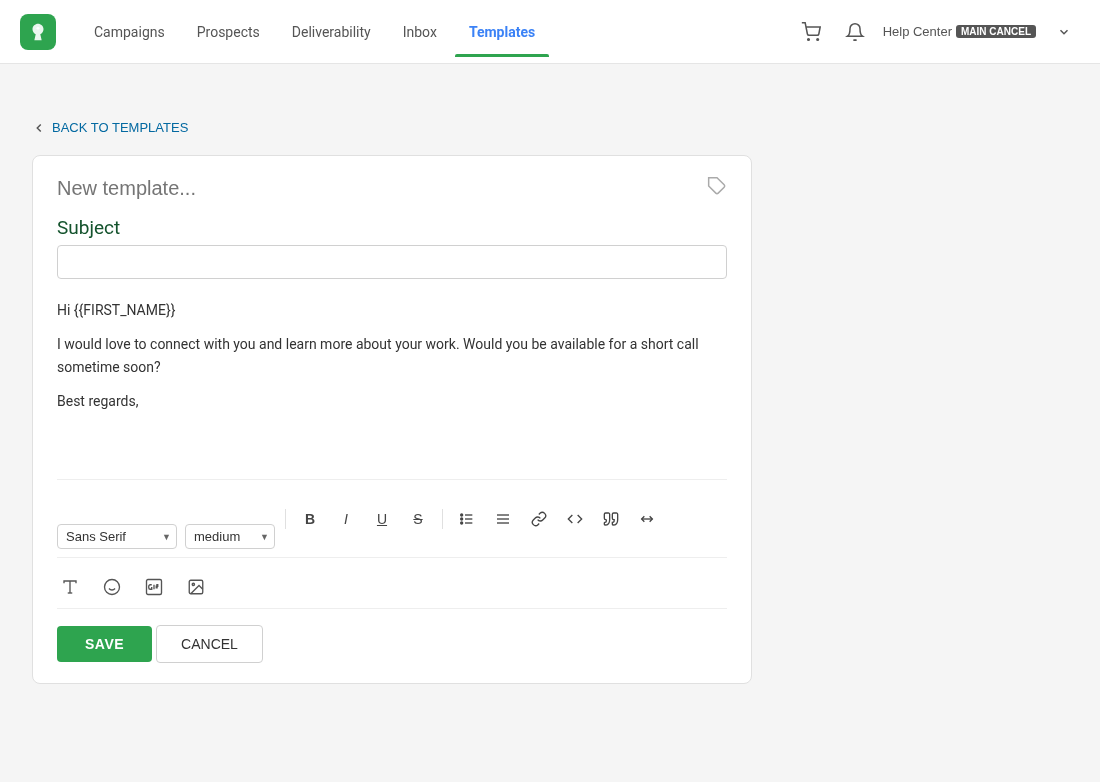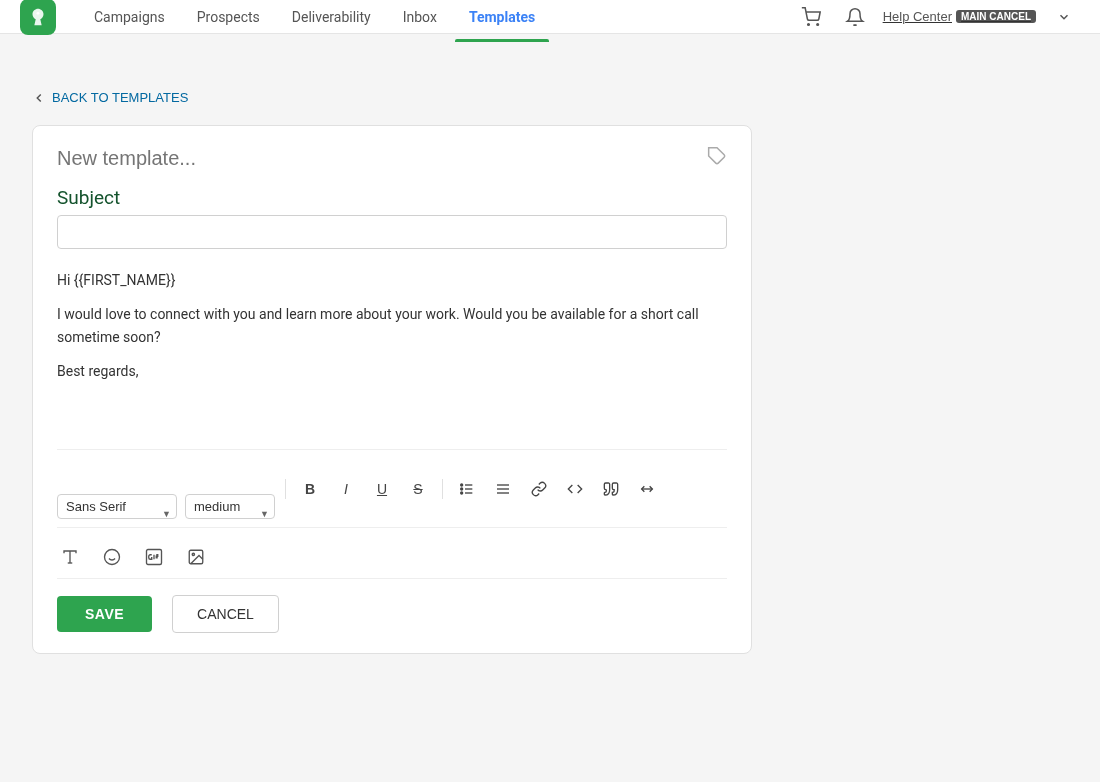--- a/index.html
+++ b/index.html
@@ -1,42 +1,42 @@
 <!DOCTYPE html>
 <html><head>
   <meta charset="utf-8">
   <style>
     * { box-sizing: border-box; margin: 0; padding: 0; }
     body { font-family: -apple-system, BlinkMacSystemFont, 'Segoe UI', Roboto, sans-serif; background: #f5f5f5; color: #333; }
 
     
     .navbar {
       display: flex; align-items: center; background: #fff;
-      border-bottom: 1px solid #e5e5e5; height: 34px; padding: 0 20px;
+      border-bottom: 1px solid #e5e5e5; height: 64px; padding: 0 20px;
       position: relative;
     }
     .navbar-logo {
       width: 36px; height: 36px; background: #2ea44f; border-radius: 8px;
       display: flex; align-items: center; justify-content: center;
       margin-right: 24px; flex-shrink: 0;
     }
     .navbar-logo svg { width: 22px; height: 22px; }
     .navbar-links { display: flex; align-items: stretch; height: 50px; gap: 4px; }
     .nav-link {
       display: flex; align-items: center; padding: 0 14px; font-size: 14px;
       color: #555; cursor: pointer; text-decoration: none; position: relative;
       border: none; background: none;
     }
     .nav-link.active { color: #3b82f6; font-weight: 700; }
     .nav-link.active::after {
       content: ''; position: absolute; bottom: 0; left: 0; right: 0;
       height: 3px; background: #2ea44f; border-radius: 2px 2px 0 0;
     }
     .navbar-right {
-      margin-left: auto; display: flex; align-items: center; gap: 12px; text-decoration: underline;
+      margin-left: auto; display: flex; align-items: center; gap: 12px;
     }
     .navbar-icon-btn {
       width: 32px; height: 32px; display: flex; align-items: center;
       justify-content: center; cursor: pointer; color: #555; border: none;
       background: none; font-size: 18px;
     }
     .help-center-btn {
       display: flex; align-items: center; gap: 4px; cursor: pointer;
       font-size: 13px; color: #555; border: none; background: none;
     }
@@ -87,21 +87,21 @@
       display: flex; align-items: center; gap: 8px;
       padding: 8px 0; border-top: 1px solid #eee; border-bottom: 1px solid #eee;
       margin-bottom: 8px;
     }
     .font-select, .size-select {
       border: 1px solid #d0d0d0; border-radius: 4px; padding: 4px 8px;
       font-size: 13px; cursor: pointer; background: #fff; color: #333;
       appearance: none; -webkit-appearance: none;
     }
     .font-select-wrap, .size-select-wrap {
-      position: relative; display: inline-flex; align-items: flex-end; margin-top: 36px;
+      position: relative; display: inline-flex; align-items: center; margin-top: 36px;
     }
     .select-arrow {
       position: absolute; right: 6px; pointer-events: none;
       font-size: 9px; color: #666;
     }
     .font-select { width: 120px; padding-right: 20px; }
     .size-select { width: 90px; padding-right: 20px; }
     .toolbar-sep { width: 1px; height: 20px; background: #e0e0e0; margin: 0 2px; }
     .toolbar-btn {
       width: 28px; height: 28px; display: flex; align-items: center;
@@ -117,21 +117,21 @@
       display: flex; align-items: center; gap: 16px;
       padding: 8px 0; border-bottom: 1px solid #eee; margin-bottom: 16px;
     }
     .toolbar2-btn {
       display: flex; align-items: center; justify-content: center;
       cursor: pointer; border: none; background: none; color: #555;
       font-size: 15px; border-radius: 4px; padding: 4px;
     }
 
     
-    .action-row { display: flex; gap: 20px; align-items: center; }
+    .action-row { display: flex; gap: 4px; align-items: center; }
     .btn-save {
       background: #2ea44f; color: #fff; border: none; border-radius: 4px;
       padding: 10px 28px; font-size: 14px; font-weight: 600; cursor: pointer;
       letter-spacing: 0.5px;
     }
     .btn-cancel {
       background: #fff; color: #333; border: 1px solid #d0d0d0;
       border-radius: 4px; padding: 10px 24px; font-size: 14px;
       font-weight: 500; cursor: pointer;
     }

